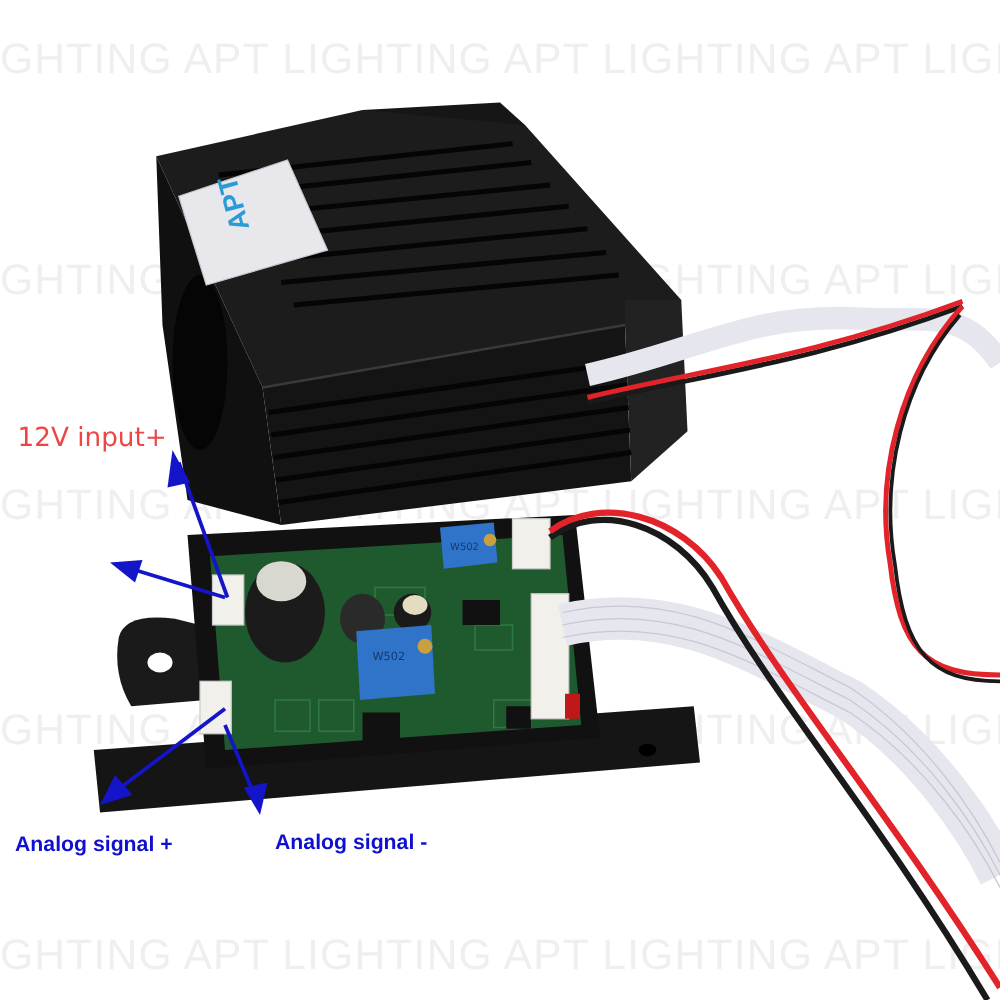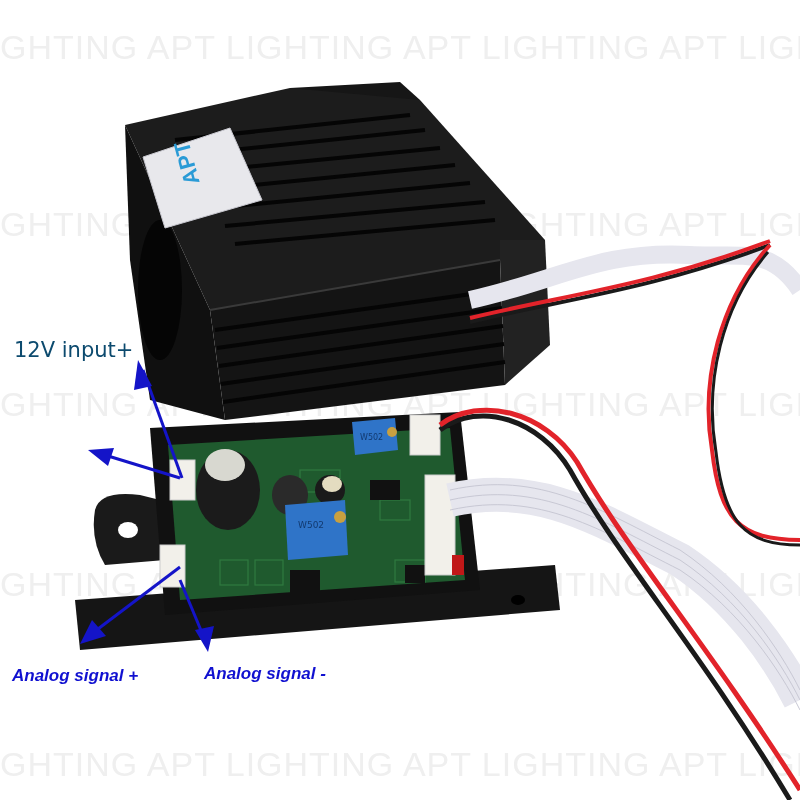--- a/index.html
+++ b/index.html
@@ -11,24 +11,24 @@
     font-family: "Liberation Sans", sans-serif;
   }
   .watermark {
     position: absolute; left: 0; width: 800px;
     font-family: "Liberation Sans", sans-serif;
     font-size: 34px; color: #efefef; letter-spacing: 1px;
     white-space: nowrap; pointer-events: none;
   }
   svg.scene { position: absolute; left: 0; top: 0; }
   .label {
-    position: absolute; color: #0c4a6e; white-space: nowrap;
+    position: absolute; color: #ef4444; white-space: nowrap;
   }
   .label.input { font-family: "DejaVu Sans", sans-serif; font-size: 21px; }
-  .label.analog { font-family: "Liberation Sans", sans-serif; font-size: 17px; font-weight: bold; color: #1010d0; font-style: italic; }
+  .label.analog { font-family: "Liberation Sans", sans-serif; font-size: 17px; font-weight: bold; color: #1010d0; }
 </style>
 </head>
 <body>
 
 <div class="stage">
 
   <div class="watermark" style="top:28px;">GHTING APT LIGHTING APT LIGHTING APT LIGHTING APT LIGHT</div>
   <div class="watermark" style="top:205px;">GHTING APT LIGHTING APT LIGHTING APT LIGHTING APT LIGHT</div>
   <div class="watermark" style="top:385px;">GHTING APT LIGHTING APT LIGHTING APT LIGHTING APT LIGHT</div>
   <div class="watermark" style="top:565px;">GHTING APT LIGHTING APT LIGHTING APT LIGHTING APT LIGHT</div>
@@ -155,15 +155,15 @@
       <line x1="180" y1="567" x2="90" y2="635"></line>
       <polygon points="80,644 92,620 106,636" stroke="none"></polygon>
 
       <line x1="180" y1="580" x2="205" y2="640"></line>
       <polygon points="208,652 195,630 214,626" stroke="none"></polygon>
     </g>
   </svg>
 
   <div class="label input" style="left:14px; top:338px;">12V input+</div>
   <div class="label analog" style="left:12px; top:666px;">Analog signal +</div>
-  <div class="label analog" style="left:204px; top:664px;">Analog signal -</div>
+  <div class="label analog" style="left:220px; top:664px;">Analog signal -</div>
 
 </div>
 
 </body></html>

